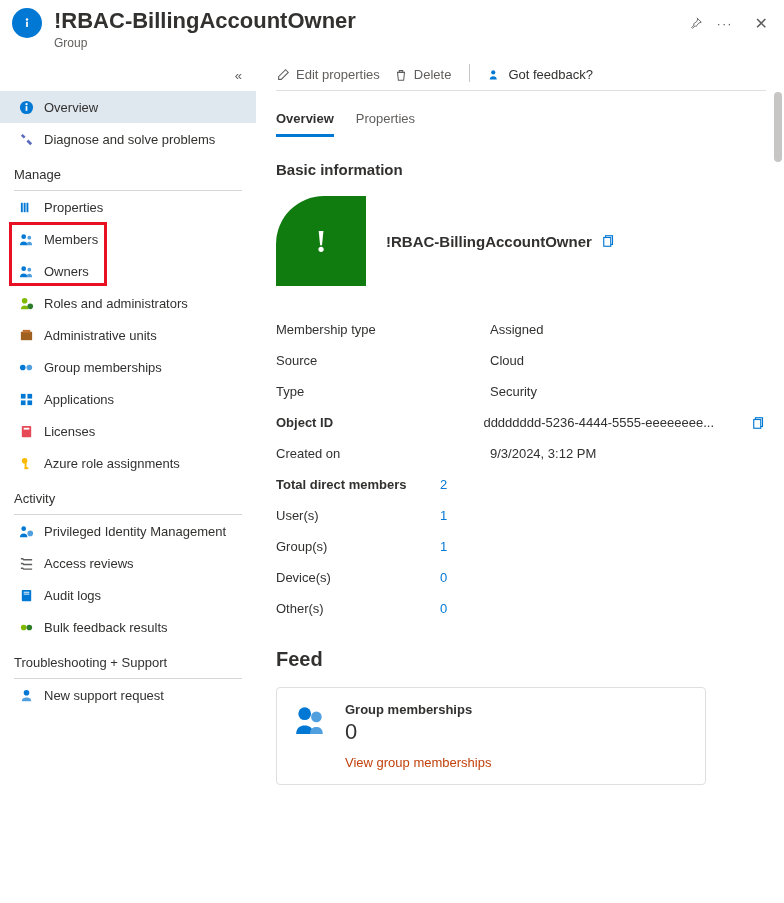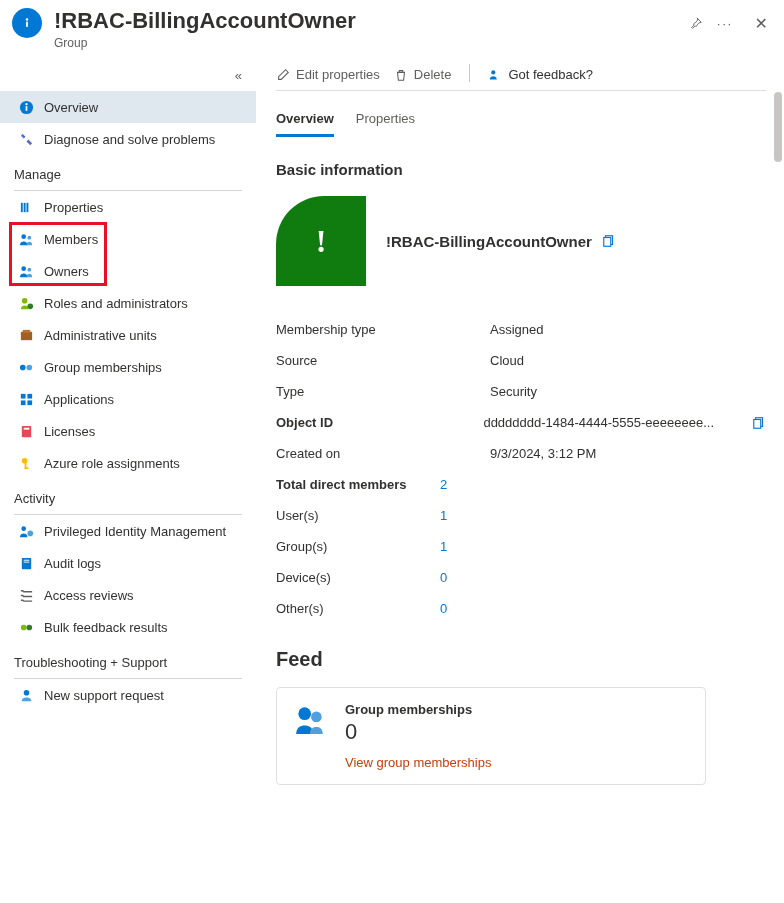--- a/index.html
+++ b/index.html
@@ -265,34 +265,34 @@
             <circle cx="5" cy="5" r="2.5" fill="#0078d4"></circle>
             <path d="M1 14c0-3 2-4 4-4s4 1 4 4z" fill="#0078d4"></path>
             <circle cx="12" cy="10" r="3" fill="#50a0e0"></circle>
           </svg>
         </span>
       <span>Privileged Identity Management</span>
     </div>
     <div class="nav-item">
       <span class="nav-icon">
           <svg width="15" height="15" viewBox="0 0 16 16">
+            <path d="M2 3h2l1 1h9M2 8h2l1 1h9M2 13h2l1 1h9" stroke="#605e5c" stroke-width="1.5" fill="none"></path>
+          </svg>
+        </span>
+      <span>Access reviews</span>
+    </div>
+    <div class="nav-item">
+      <span class="nav-icon">
+          <svg width="15" height="15" viewBox="0 0 16 16">
             <rect x="3" y="2" width="10" height="12" rx="1" fill="#0078d4"></rect>
             <rect x="5" y="4" width="6" height="1" fill="#fff"></rect>
             <rect x="5" y="6" width="6" height="1" fill="#fff"></rect>
           </svg>
         </span>
       <span>Audit logs</span>
-    </div>
-    <div class="nav-item">
-      <span class="nav-icon">
-          <svg width="15" height="15" viewBox="0 0 16 16">
-            <path d="M2 3h2l1 1h9M2 8h2l1 1h9M2 13h2l1 1h9" stroke="#605e5c" stroke-width="1.5" fill="none"></path>
-          </svg>
-        </span>
-      <span>Access reviews</span>
     </div>
     <div class="nav-item">
       <span class="nav-icon">
           <svg width="15" height="15" viewBox="0 0 16 16">
             <circle cx="5" cy="8" r="3" fill="#7fba00"></circle>
             <circle cx="11" cy="8" r="3" fill="#2d7d2d"></circle>
           </svg>
         </span>
       <span>Bulk feedback results</span>
     </div>
@@ -364,21 +364,21 @@
       <div class="info-row">
         <div class="info-label">Source</div>
         <div class="info-value">Cloud</div>
       </div>
       <div class="info-row">
         <div class="info-label">Type</div>
         <div class="info-value">Security</div>
       </div>
       <div class="info-row">
         <div class="info-label" style="font-weight:600">Object ID</div>
-        <div class="info-value" style="flex:0 0 auto;max-width:260px">dddddddd-1484-4444-5555-eeeeeeee...</div>
+        <div class="info-value" style="flex:0 0 auto;max-width:260px">dddddddd-5236-4444-5555-eeeeeeee...</div>
         <span class="copy-icon" style="margin-left:10px">
           <svg width="14" height="14" viewBox="0 0 16 16">
               <rect x="4" y="2" width="8" height="10" fill="none" stroke="#0078d4" stroke-width="1.3"></rect>
               <rect x="2" y="4" width="8" height="10" fill="#fff" stroke="#0078d4" stroke-width="1.3"></rect>
             </svg>
         </span>
       </div>
       <div class="info-row">
         <div class="info-label">Created on</div>
         <div class="info-value">9/3/2024, 3:12 PM</div>

